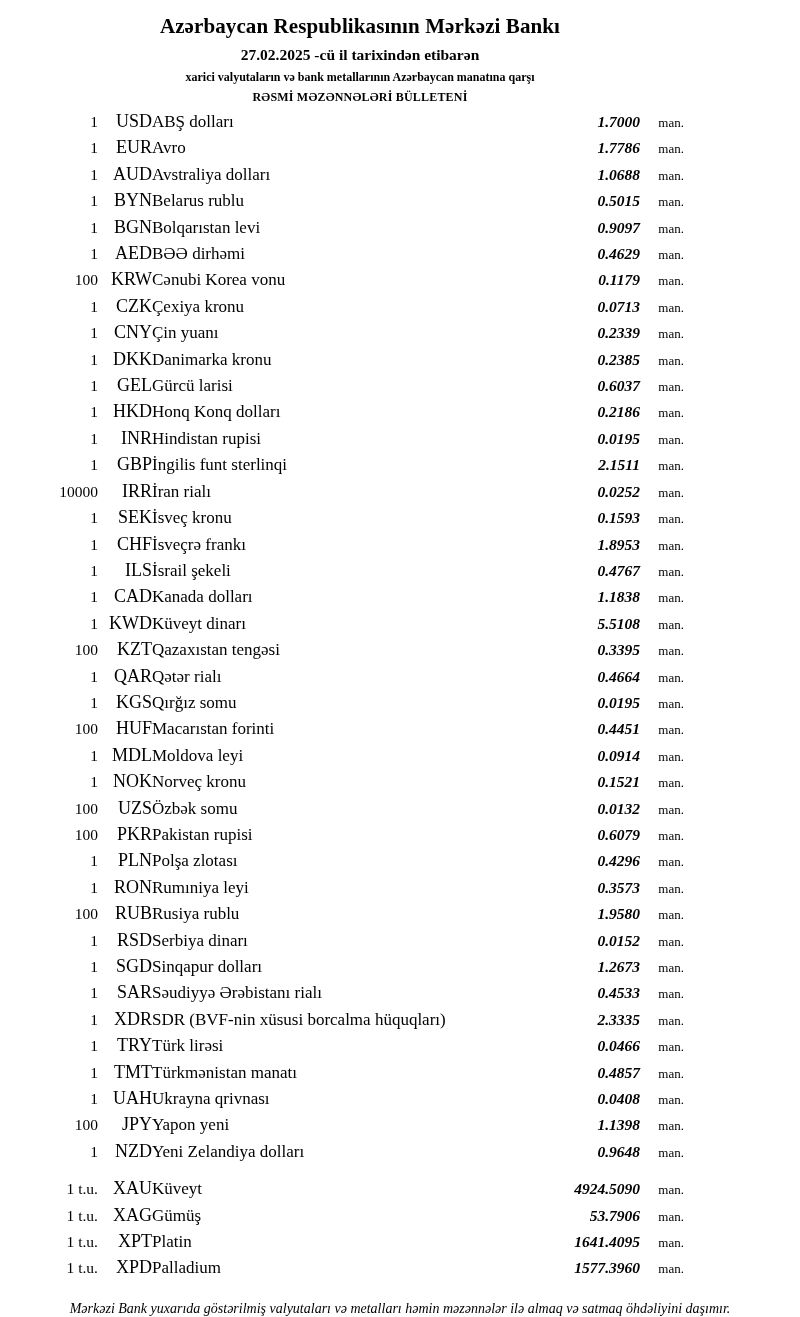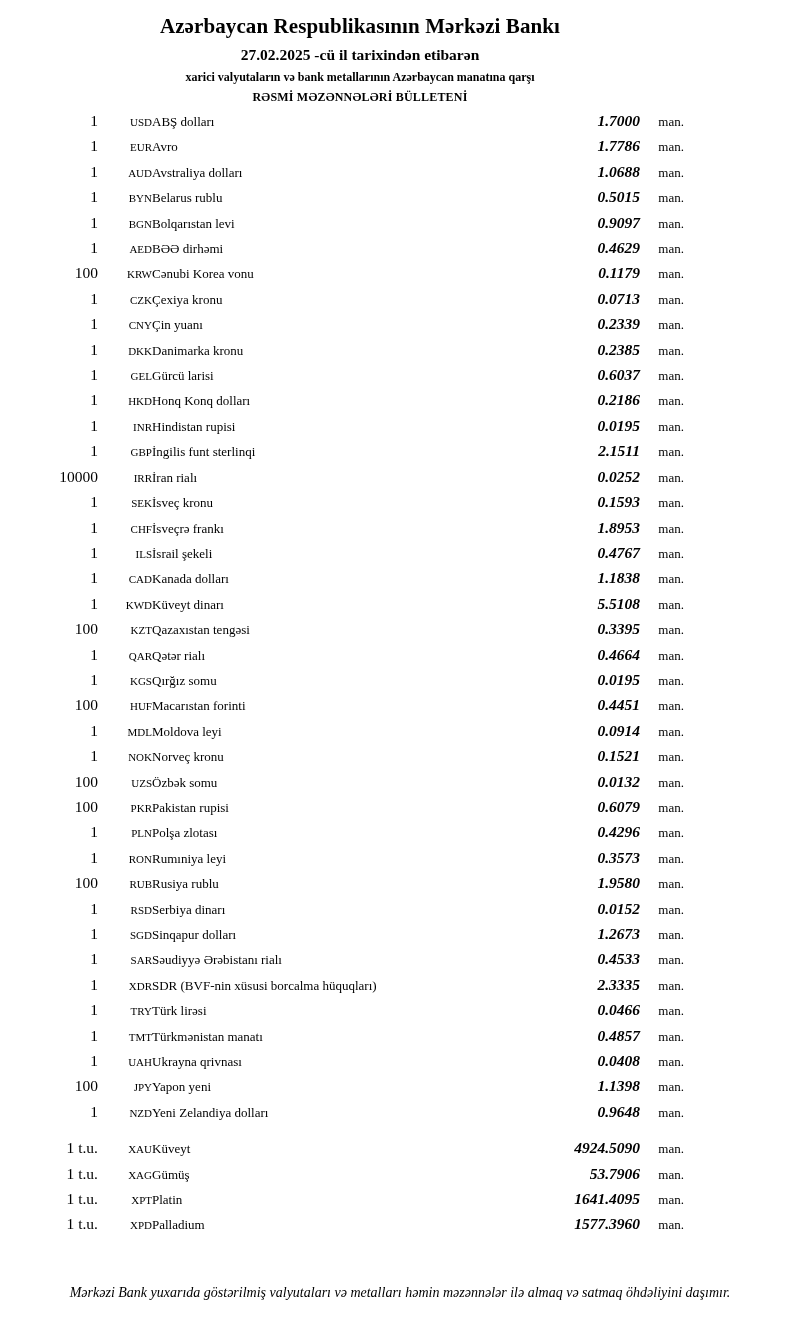--- a/index.html
+++ b/index.html
@@ -69,26 +69,26 @@
   td.amount {
     text-align: right;
     width: 62px;
     padding-right: 10px;
     font-size: 15.5px;
   }
   td.code {
     text-align: right;
     width: 54px;
     padding-right: 10px;
-    font-size: 11px;
+    font-size: 18px;
   }
   td.name {
     text-align: left;
     padding-left: 6px;
-    font-size: 13px;
+    font-size: 17px;
   }
   td.value {
     text-align: right;
     font-style: italic;
     font-weight: bold;
     font-size: 15.5px;
     width: 130px;
     padding-right: 9px;
   }
   td.unit {
@@ -99,21 +99,21 @@
   .metals {
     margin-top: 11px;
   }
   .metals td.amount {
     width: 62px;
   }
   .footer-note {
     position: absolute;
     left: 0;
     right: 0;
-    bottom: 16px;
+    bottom: 0;
     text-align: center;
     font-style: italic;
     font-size: 14px;
     padding: 0 10px;
   }
 </style>
 </head>
 <body>
 
 <div class="page">

